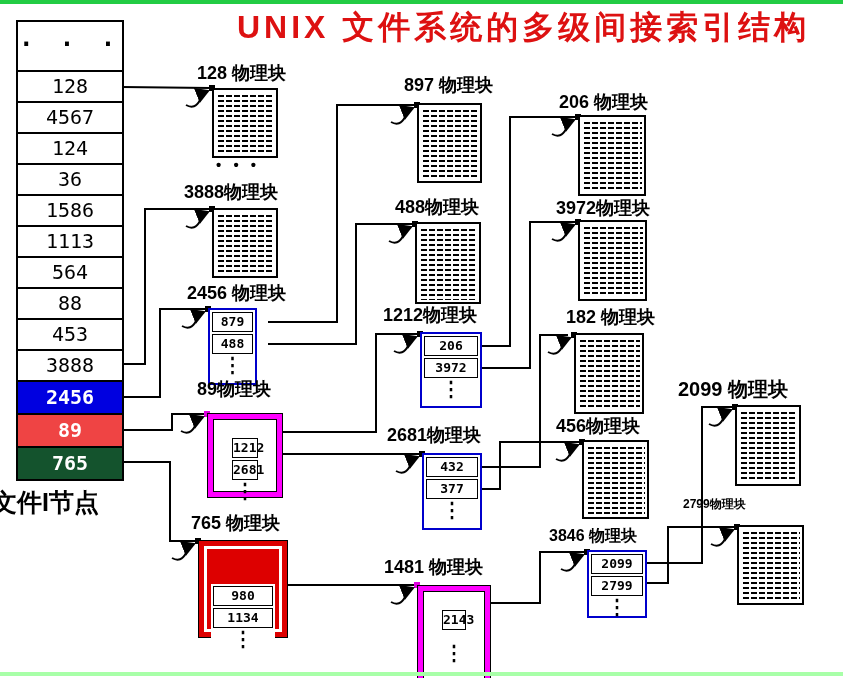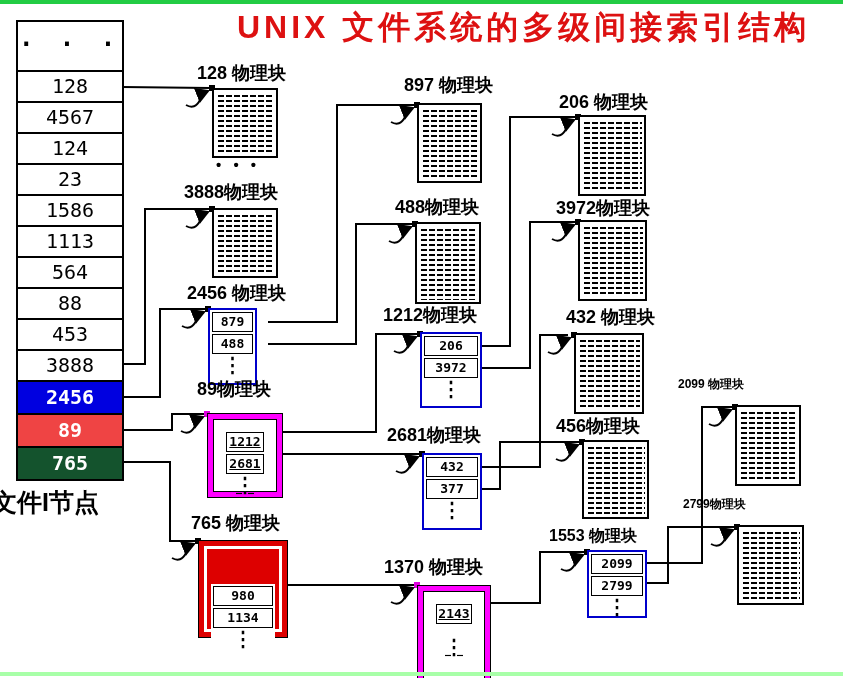--- a/index.html
+++ b/index.html
@@ -37,21 +37,21 @@
 
   
   .bluebox{position:absolute;z-index:2;background:#fff;border:2px solid #0000CC;padding:2px;box-sizing:border-box;}
   .idx-cell{border:1px solid #000;height:18px;line-height:18px;margin-bottom:2px;text-align:center;
             font-family:"DejaVu Sans Mono", monospace;font-size:13px;font-weight:bold;color:#000;background:#fff;}
   .idx-dots{text-align:center;font-size:18px;font-weight:bold;line-height:1.1;color:#000;
             transform:scaleY(1.15);}
 
   
   .magbox{position:absolute;z-index:2;border:1px solid #000;background:#FF00FF;padding:5px;box-sizing:border-box;}
-  .magbox .inner{background:#fff;border:1px solid #000;height:100%;padding:12px;box-sizing:border-box;text-decoration:underline;}
+  .magbox .inner{background:#fff;border:1px solid #000;height:100%;padding:18px;box-sizing:border-box;}
 
   
   .redbox{position:absolute;z-index:2;border:1px solid #000;background:#DD0000;padding:5px;box-sizing:border-box;}
   .redbox .mid{background:#fff;height:100%;padding:3px;box-sizing:border-box;}
   .redbox .inn{background:#DD0000;height:100%;padding:4px;box-sizing:border-box;}
   .redbox .content{background:#fff;height:100%;padding:2px;box-sizing:border-box;margin-top:31px;}
 </style>
 </head>
 <body>
 
@@ -157,21 +157,21 @@
           <path d="M-26,17 Q-17,22 -12,12 Q-9,5 -4,3" fill="none" stroke="#000" stroke-width="2" marker-end="url(#ah)"></path>
         </g>
     </g>
   </svg>
 
   <div id="inode">
     <div class="icell idots">· · ·</div>
     <div class="icell">128</div>
     <div class="icell">4567</div>
     <div class="icell">124</div>
-    <div class="icell">23</div>
+    <div class="icell">36</div>
     <div class="icell">1586</div>
     <div class="icell">1113</div>
     <div class="icell">564</div>
     <div class="icell">88</div>
     <div class="icell">453</div>
     <div class="icell">3888</div>
     <div class="icell c-blue">2456</div>
     <div class="icell c-mag">89</div>
     <div class="icell c-red">765</div>
   </div>
@@ -235,56 +235,56 @@
     <div class="idx-dots">⋮</div>
   </div>
 
   <div class="blk-label" style="left:387px;top:423px">2681物理块</div>
   <div class="bluebox" style="left:422px;top:453px;width:60px;height:77px">
     <div class="idx-cell">432</div>
     <div class="idx-cell">377</div>
     <div class="idx-dots">⋮</div>
   </div>
 
-  <div class="blk-label" style="left:384px;top:555px">1370 物理块</div>
+  <div class="blk-label" style="left:384px;top:555px">1481 物理块</div>
   <div class="magbox" style="left:417px;top:585px;width:74px;height:108px">
     <div class="inner">
       <div class="idx-cell">2143</div>
       <div class="idx-dots" style="margin-top:14px">⋮</div>
     </div>
   </div>
 
   <div class="blk-label" style="left:559px;top:90px">206 物理块</div>
   <div class="datablock" style="left:578px;top:115px;width:64px;height:77px">
       <div class="hatch"></div>
     </div>
 
   <div class="blk-label" style="left:556px;top:196px">3972物理块</div>
   <div class="datablock" style="left:578px;top:220px;width:65px;height:77px">
       <div class="hatch"></div>
     </div>
 
-  <div class="blk-label" style="left:566px;top:305px">432 物理块</div>
+  <div class="blk-label" style="left:566px;top:305px">182 物理块</div>
   <div class="datablock" style="left:574px;top:333px;width:66px;height:77px">
       <div class="hatch"></div>
     </div>
 
   <div class="blk-label" style="left:556px;top:414px">456物理块</div>
   <div class="datablock" style="left:582px;top:440px;width:63px;height:75px">
       <div class="hatch"></div>
     </div>
 
-  <div class="blk-label" style="left:549px;top:526px;font-size:16px">1553 物理块</div>
+  <div class="blk-label" style="left:549px;top:526px;font-size:16px">3846 物理块</div>
   <div class="bluebox" style="left:587px;top:550px;width:60px;height:68px">
     <div class="idx-cell">2099</div>
     <div class="idx-cell">2799</div>
     <div class="idx-dots">⋮</div>
   </div>
 
-  <div class="blk-label" style="left:678px;top:376px;font-size:12px">2099 物理块</div>
+  <div class="blk-label" style="left:678px;top:376px;font-size:20px">2099 物理块</div>
   <div class="datablock" style="left:735px;top:405px;width:62px;height:77px">
       <div class="hatch"></div>
     </div>
 
   <div class="blk-label" style="left:683px;top:496px;font-size:12px">2799物理块</div>
   <div class="datablock" style="left:737px;top:525px;width:63px;height:76px">
       <div class="hatch"></div>
     </div>
 
 </div>

